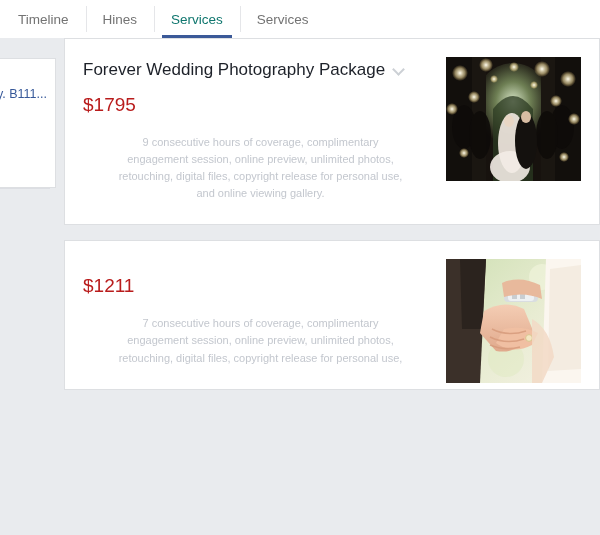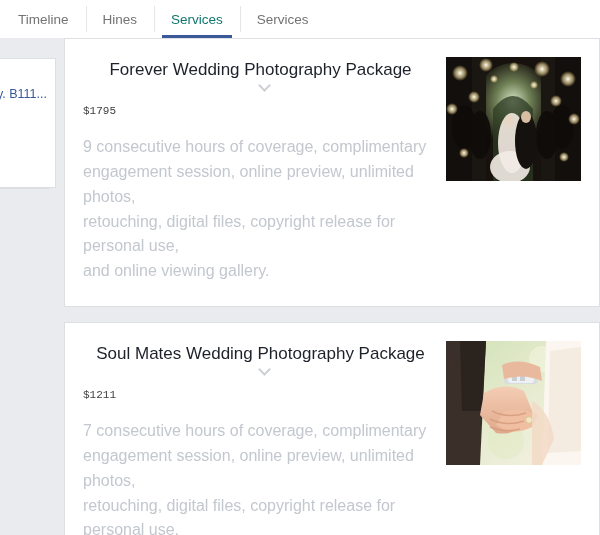--- a/index.html
+++ b/index.html
@@ -175,21 +175,20 @@
     position: relative;
     padding: 20px 18px 22px 18px;
     min-height: 140px;
   }
   .service-body {
     width: 355px;
   }
   .service-head {
     display: flex;
     align-items: center;
-    flex-direction: column;
   }
   .service-title {
     font-size: 17px;
     color: #1d2129;
     line-height: 1.25;
   }
   .chev {
     margin-left: 8px;
     display: inline-block;
     width: 11px;
@@ -200,31 +199,31 @@
   .chev::before {
     content: "";
     position: absolute;
     left: 1px; top: 1px;
     width: 7px; height: 7px;
     border-right: 2px solid #ccd0d5;
     border-bottom: 2px solid #ccd0d5;
     transform: rotate(45deg);
   }
   .service-price {
+    font-size: 19px;
+    color: #b91c1c;
+    margin-top: 14px;
+  }
+  .service-desc {
     font-size: 11px;
-    color: #404040;
-    margin-top: 14px;
-    font-family: Liberation Mono, monospace;
-  }
-  .service-desc {
-    font-size: 16px;
     color: #c3c7ce;
     line-height: 1.55;
     margin-top: 18px;
     white-space: pre-line;
+    text-align: center;
   }
 
   .thumb {
     position: absolute;
     right: 18px;
     top: 18px;
     width: 135px;
     height: 124px;
     overflow: hidden;
     background: #1b1713;
@@ -325,24 +324,20 @@
             <circle cx="68" cy="10" r="5" fill="url(#spark)"></circle>
             <circle cx="18" cy="96" r="5" fill="url(#spark)"></circle>
             <circle cx="118" cy="100" r="5" fill="url(#spark)"></circle>
           </g>
         </svg>
       </div>
     </div>
 
     <div class="card service">
       <div class="service-body">
-        <div class="service-head">
-          <span class="service-title">Soul Mates Wedding Photography Package</span>
-          <span class="chev"></span>
-        </div>
         <div class="service-price">$1211</div>
         <div class="service-desc">7 consecutive hours of coverage, complimentary
 engagement session, online preview, unlimited photos,
 retouching, digital files, copyright release for personal use,</div>
       </div>
       <div class="thumb">
         <svg viewBox="0 0 135 124" preserveAspectRatio="xMidYMid slice">
           <defs>
             <linearGradient id="bokeh" x1="0" y1="0" x2="1" y2="1">
               <stop offset="0%" stop-color="#cfe0b4"></stop>

